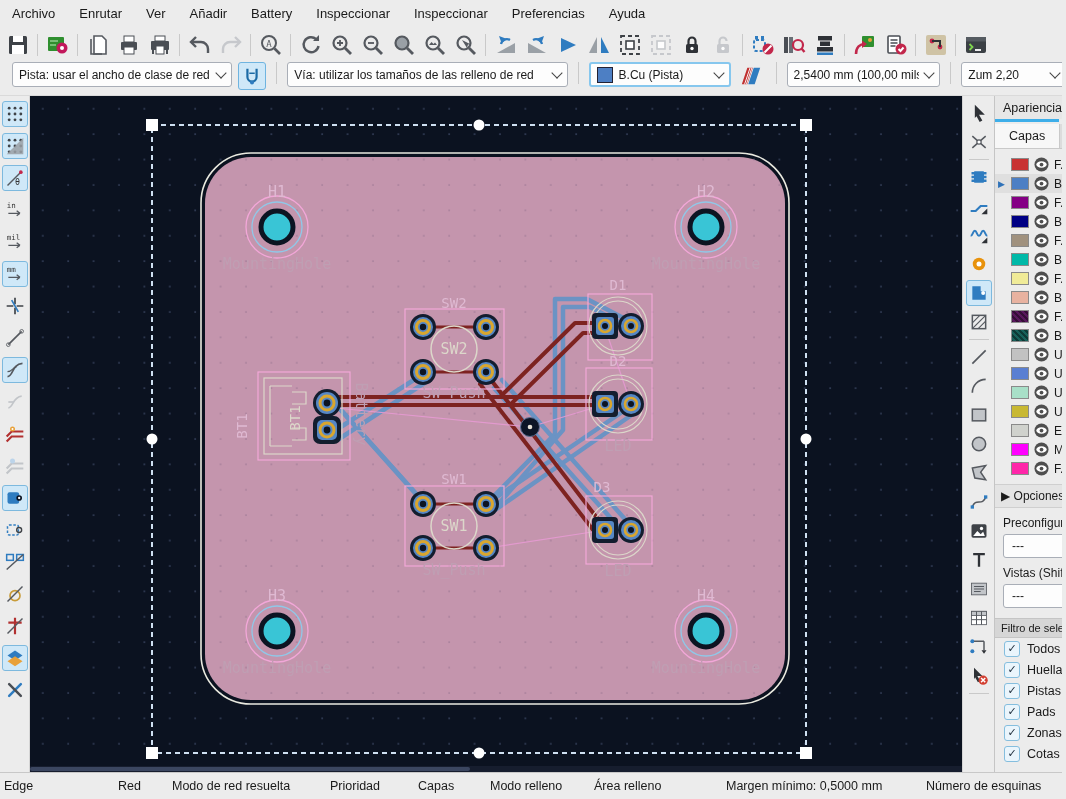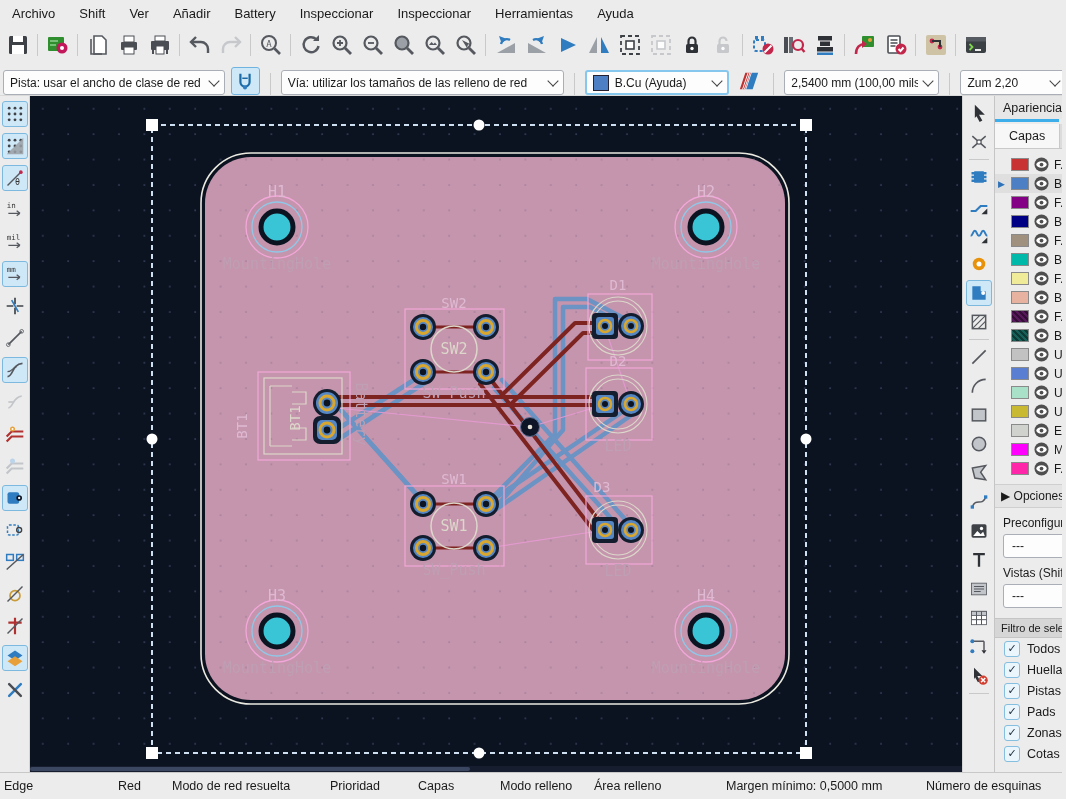--- a/index.html
+++ b/index.html
@@ -10,21 +10,21 @@
            display:flex;align-items:center;border-bottom:1px solid #e2e2e2;}
   .mi{padding:0 12px;font-size:13px;line-height:28px;cursor:default;}
   
   .tb1{position:absolute;top:28px;left:0;width:1066px;height:34px;background:#ececec;
        display:flex;align-items:center;padding-left:2px;box-sizing:border-box;}
   .tbtn{width:31px;height:30px;border:none;background:transparent;display:flex;align-items:center;
         justify-content:center;padding:0;border-radius:3px;}
   .tbtn.dis{opacity:.9;}
   .tsep{width:1px;height:22px;background:#c9c9c9;margin:0 4px;}
   .tb2{position:absolute;top:62px;left:0;width:1066px;height:34px;background:#ececec;
-       display:flex;align-items:flex-end;gap:6px;padding-left:3px;box-sizing:border-box;
+       display:flex;align-items:flex-start;gap:6px;padding-left:12px;box-sizing:border-box;
        border-bottom:1px solid #dadada;}
   .combo{height:25px;background:#fdfdfd;border:1px solid #a9aeb7;border-radius:3px;display:flex;
          align-items:center;padding:0 6px;font-size:12px;gap:6px;box-sizing:border-box;white-space:nowrap;overflow:hidden;}
   .combo .ct{flex:1;overflow:hidden;text-overflow:clip;white-space:nowrap;}
   .chev{width:7px;height:7px;border-left:1.6px solid #444;border-bottom:1.6px solid #444;
         transform:rotate(-45deg);margin-top:-4px;flex:none;}
   .combo.focus{border:2px solid #86c7ee;}
   .lsw2{width:14px;height:14px;border:1px solid #223;flex:none;}
   .sbtn{width:30px;height:28px;border:1px solid transparent;background:transparent;border-radius:3px;
         display:flex;align-items:center;justify-content:center;padding:0;}
@@ -74,27 +74,27 @@
   .sitem{position:absolute;top:6px;font-size:12.5px;white-space:nowrap;}
   text{font-family:"DejaVu Sans Mono",monospace;}
 </style>
 </head>
 <body>
 
 <div class="root" style="--canvas: #0b1220; --board: #c495ad; --cuf: #7d2320; --cub: #6b93c4; --hole: #39c5d6; --silk: #dcd7ca; --court: #f2a7d8; --refdes: #dfb9d2; --value: #bf9fb3; --ratsnest: #e59ad2; --edge: #e9e9df; --sel: #cfe0f2;">
 
   <div class="menubar" id="menubar">
       <div class="mi">Archivo</div>
-      <div class="mi">Shift</div>
+      <div class="mi">Enrutar</div>
       <div class="mi">Ver</div>
       <div class="mi">Añadir</div>
       <div class="mi">Battery</div>
       <div class="mi">Inspeccionar</div>
       <div class="mi">Inspeccionar</div>
-      <div class="mi">Herramientas</div>
+      <div class="mi">Preferencias</div>
       <div class="mi">Ayuda</div>
     </div>
 
   <div class="tb1" id="tb1">
       <button class="tbtn">
         <svg viewBox="0 0 24 24" width="24" height="24">
           <rect x="3" y="3" width="18" height="18" rx="1.5" fill="#3e4247"></rect>
           <rect x="7" y="3" width="10" height="6" fill="#fff"></rect>
           <rect x="6" y="12" width="12" height="9" fill="#fff"></rect>
         </svg>
@@ -320,21 +320,21 @@
         </svg>
       </button>
     <div class="tsep"></div>
     <div class="combo" style="width:296px">
       <span class="ct">Vía: utilizar los tamaños de las relleno de red</span>
         <span class="chev"></span>
     </div>
     <div class="tsep"></div>
     <div class="combo focus" style="width:150px">
       <span class="lsw2" id="layersw" style="background: rgb(77, 127, 196);"></span>
-      <span class="ct">B.Cu (Ayuda)</span>
+      <span class="ct">B.Cu (Pista)</span>
         <span class="chev"></span>
     </div>
     <button class="sbtn" id="swapbtn">
         <svg viewBox="0 0 24 24" width="22" height="22">
           <polygon points="8,3 14,3 8,21 2,21" fill="#c03030"></polygon>
           <polygon points="15,3 22,3 16,21 9,21" fill="#2f7cc0"></polygon>
           <path d="M11 3 5 21M13 3 7 21" stroke="#fff" stroke-width="1"></path>
         </svg>
       </button>
     <div class="tsep"></div>
@@ -1128,18 +1128,18 @@
         </div>
     </div>
   </div>
 
   <div class="status" id="statusbar">
       <span class="sitem" style="left: 4px;">Edge</span>
       <span class="sitem" style="left: 118px;">Red</span>
       <span class="sitem" style="left: 172px;">Modo de red resuelta</span>
       <span class="sitem" style="left: 330px;">Prioridad</span>
       <span class="sitem" style="left: 418px;">Capas</span>
-      <span class="sitem" style="left: 500px; text-align: right;">Modo relleno</span>
+      <span class="sitem" style="left: 490px; text-align: right;">Modo relleno</span>
       <span class="sitem" style="left: 594px;">Área relleno</span>
       <span class="sitem" style="left: 726px;">Margen mínimo: 0,5000 mm</span>
       <span class="sitem" style="left: 926px;">Número de esquinas</span>
     </div>
 </div>
 
 </body></html>

